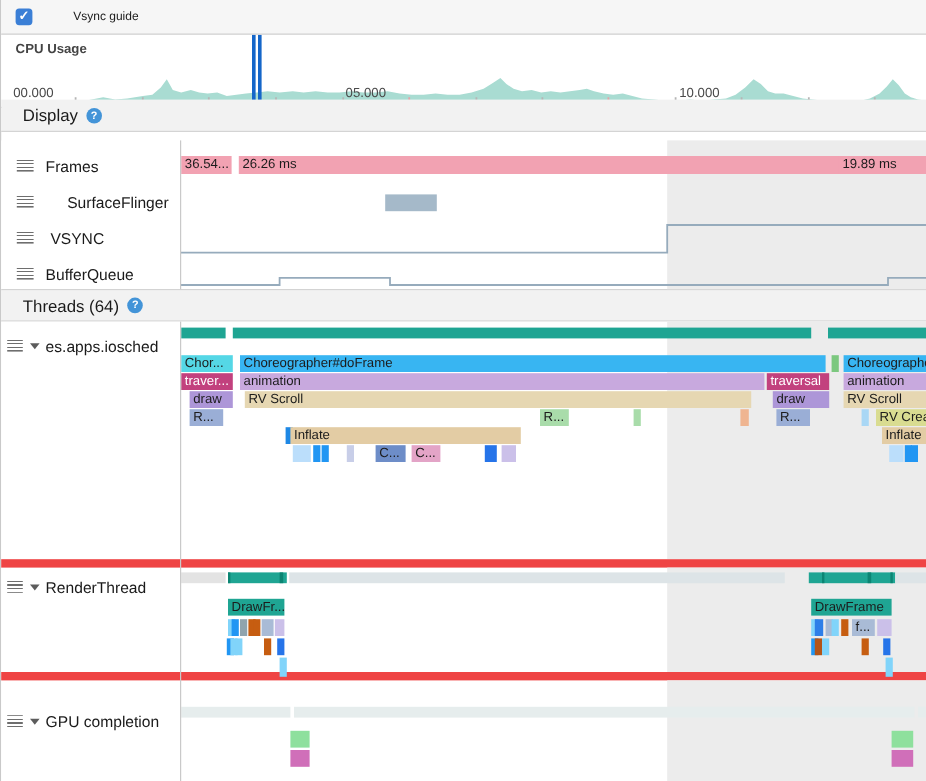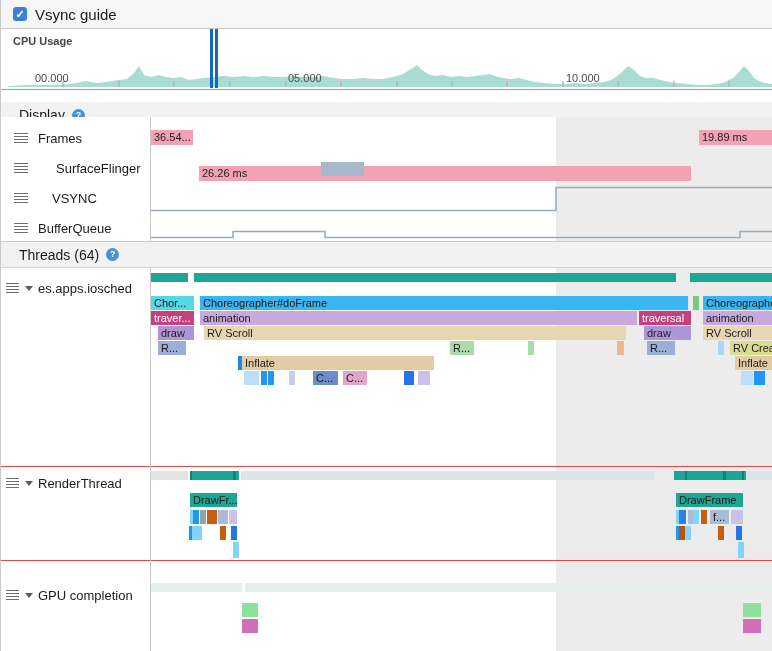--- a/index.html
+++ b/index.html
@@ -5,21 +5,21 @@
   html,body{margin:0;padding:0;}
   body{width:772px;height:651px;position:relative;overflow:hidden;background:#fff;
        font-family:"Liberation Sans",sans-serif;color:#1a1a1a;}
   .app{position:absolute;inset:0;border-left:1px solid #c9c9c9;box-sizing:border-box;}
   
   .toolbar{position:absolute;top:0;left:0;right:0;height:29px;background:#f6f6f6;
            border-bottom:1px solid #c9c9c9;display:flex;align-items:center;gap:8px;
            padding-left:12px;box-sizing:border-box;}
   .checkbox{width:14px;height:14px;background:#3b7fd6;border-radius:3px;color:#fff;
             font-size:11px;line-height:14px;text-align:center;font-weight:bold;}
-  .toolbar-label{font-size:15px;}
+  .toolbar-label{font-size:10px;margin-left:26px;}
   
   .cpu{position:absolute;top:29px;left:0;width:772px;height:61px;background:#fff;
        border-bottom:1px solid #9a9a9a;box-sizing:border-box;}
   .cpu svg{position:absolute;left:0;top:0;}
   .cpu-label{position:absolute;left:12px;top:6px;font-size:11px;color:#444;font-weight:bold;}
   .axis-label{position:absolute;bottom:5px;font-size:11px;color:#4a4a4a;}
   
   .sec-header{position:absolute;left:0;right:0;height:27px;background:#f2f2f2;
               border-bottom:1px solid #d4d4d4;display:flex;align-items:center;gap:7px;
               padding-left:18px;font-size:14px;box-sizing:border-box;}
@@ -32,21 +32,21 @@
   .track-label,.thread-label{position:absolute;display:flex;align-items:center;height:16px;
       font-size:13px;white-space:nowrap;z-index:2;}
   .handle{width:14px;height:10px;flex:0 0 14px;
       background:repeating-linear-gradient(to bottom,#6e6e6e 0 1px,transparent 1px 3px);}
   .tri{width:0;height:0;border-left:4px solid transparent;border-right:4px solid transparent;
       border-top:5px solid #5c5c5c;margin:0 5px 0 6px;}
   .bar{position:absolute;height:14px;font-size:11px;line-height:14px;color:#1c1c1c;
       padding:0 3px;box-sizing:border-box;white-space:nowrap;overflow:hidden;z-index:1;}
   .state{position:absolute;height:9px;z-index:1;}
   .section{position:absolute;left:0;right:0;box-sizing:border-box;}
-  .section.bordered{border-top:1px solid #ef4444;}
+  .section.bordered{border-top:7px solid #ef4444;}
   .lines-svg{position:absolute;left:0;top:0;z-index:1;}
 </style>
 </head>
 <body>
 
 <div class="app">
 
   <div class="toolbar">
     <div class="checkbox">✓</div>
     <span class="toolbar-label">Vsync guide</span>
@@ -66,52 +66,52 @@
         <line x1="506" y1="52" x2="506" y2="58" stroke="#e2a4a8" stroke-width="1.5"></line>
         <line x1="562" y1="52" x2="562" y2="58" stroke="#b5b5b5" stroke-width="1.5"></line>
         <line x1="617" y1="52" x2="617" y2="58" stroke="#b5b5b5" stroke-width="1.5"></line>
         <line x1="673" y1="52" x2="673" y2="58" stroke="#b5b5b5" stroke-width="1.5"></line>
         <line x1="728" y1="52" x2="728" y2="58" stroke="#b5b5b5" stroke-width="1.5"></line>
         <rect x="209" y="0" width="3" height="59" fill="#1566c9"></rect>
         <rect x="214" y="0" width="3" height="59" fill="#1566c9"></rect>
       </svg>
     <span class="cpu-label">CPU Usage</span>
     <div>
-        <span class="axis-label" style="left: 10px; margin-left: 24px;">00.000</span>
+        <span class="axis-label" style="left: 10px;">00.000</span>
         <span class="axis-label" style="left: 287px;">05.000</span>
         <span class="axis-label" style="left: 565px;">10.000</span>
       </div>
   </div>
 
-  <div class="sec-header" style="top:102px;">
+  <div class="sec-header" style="top:83px;">
     <span>Display</span>
     <span class="help">?</span>
   </div>
 
   <div class="tbody" style="top:117px;height:125px;border-bottom:1px solid #c9c9c9;box-sizing:border-box;">
       <div class="overlay" style="left: 555px; width: 217px; background: rgb(236, 236, 236);"></div>
       <div class="vdivider"></div>
       <div class="track-label" style="left: 13px; top: 13px;">
         <span class="handle"></span>
         <span style="margin-left: 10px;">Frames</span>
       </div>
       <div class="track-label" style="left: 13px; top: 43px;">
         <span class="handle"></span>
         <span style="margin-left: 28px;">SurfaceFlinger</span>
       </div>
       <div class="track-label" style="left: 13px; top: 73px;">
         <span class="handle"></span>
-        <span style="margin-left: 24px;">VSYNC</span>
+        <span style="margin-left: 14px;">VSYNC</span>
       </div>
       <div class="track-label" style="left: 13px; top: 103px;">
         <span class="handle"></span>
         <span style="margin-left: 10px;">BufferQueue</span>
       </div>
       <div class="bar" style="left: 150px; top: 13px; width: 42px; height: 15px; background: rgb(242, 162, 178);">36.54...</div>
-      <div class="bar" style="left: 198px; top: 13px; width: 492px; height: 15px; background: rgb(242, 162, 178); margin-top: 36px;">26.26 ms</div>
+      <div class="bar" style="left: 198px; top: 13px; width: 560px; height: 15px; background: rgb(242, 162, 178);">26.26 ms</div>
       <div class="bar" style="left: 698px; top: 13px; width: 74px; height: 15px; background: rgb(242, 162, 178);">19.89 ms</div>
       <div class="bar" style="left: 320px; top: 45px; width: 43px; height: 14px; background: rgb(165, 185, 201);"></div>
       <svg width="772" height="125" class="lines-svg">
         <polyline points="149,93.5 555,93.5 555,70.5 772,70.5" fill="none" stroke="#96abbc" stroke-width="1.5"></polyline>
         <polyline points="149,120.5 232,120.5 232,114.5 324,114.5 324,120.5 739,120.5 739,114.5 772,114.5" fill="none" stroke="#96abbc" stroke-width="1.5"></polyline>
       </svg>
     </div>
 
   <div class="sec-header" style="top:242px;height:26px;">
     <span>Threads (64)</span>

